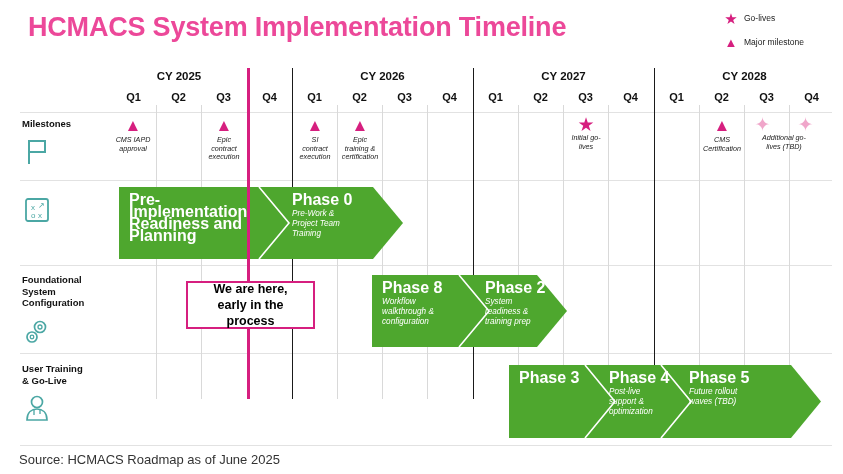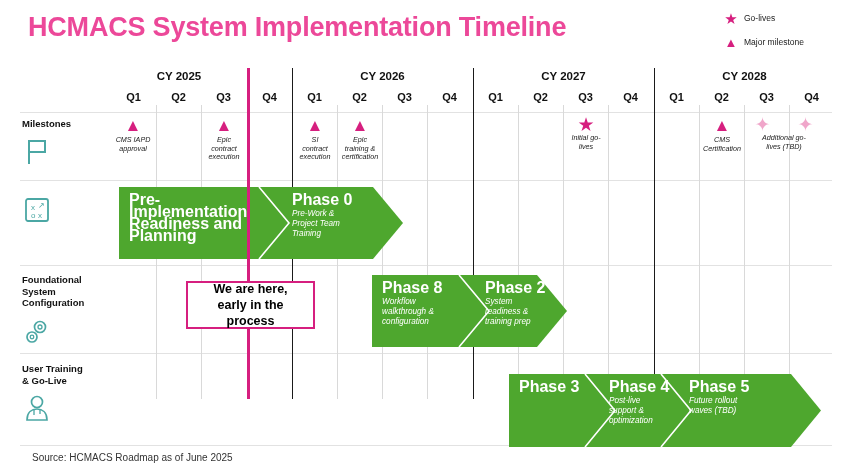--- a/index.html
+++ b/index.html
@@ -69,21 +69,21 @@
 
   
   .callout{
     position:absolute;background:#ffffff;border:2.2px solid #D61F7F;
     display:flex;align-items:center;justify-content:center;text-align:center;
     z-index:8;box-sizing:border-box;
   }
   .callout span{font-size:12.5px;font-weight:bold;color:#000;line-height:16px;}
 
   
-  .source{position:absolute;left:32px;top:452px;font-size:10px;color:#333;}
+  .source{position:absolute;left:19px;top:452px;font-size:13px;color:#333;}
 </style>
 </head>
 <body>
 
 <div id="root">
 
   <div class="title">HCMACS System Implementation Timeline</div>
 
   <div class="legend">
     <div class="legend-row">
@@ -228,21 +228,21 @@
             <span>configuration</span></div>
         </div>
         <div class="seg" style="left:103px;width:92px">
           <div class="h"><span>Phase 2</span></div>
           <div class="s"><span>System</span><br>
             <span>readiness &amp;</span><br>
             <span>training prep</span></div>
         </div>
       </div>
 
-      <div class="barwrap" style="left:398px;top:314px;width:312px;height:80px">
+      <div class="barwrap" style="left:398px;top:305px;width:312px;height:80px">
         <svg width="312" height="73" viewBox="0 0 312 73">
           <path d="M0,0 L282,0 L312,36.5 L282,73 L0,73 Z" fill="#4EA72E"></path>
           <path d="M76,0 L106,36.5 L76,73" fill="none" stroke="#ffffff" stroke-width="1.6"></path>
           <path d="M152,0 L182,36.5 L152,73" fill="none" stroke="#ffffff" stroke-width="1.6"></path>
         </svg>
         <div class="seg" style="left:0;width:78px">
           <div class="h"><span>Phase 3</span></div>
         </div>
         <div class="seg" style="left:90px;width:82px">
           <div class="h"><span>Phase 4</span></div>

